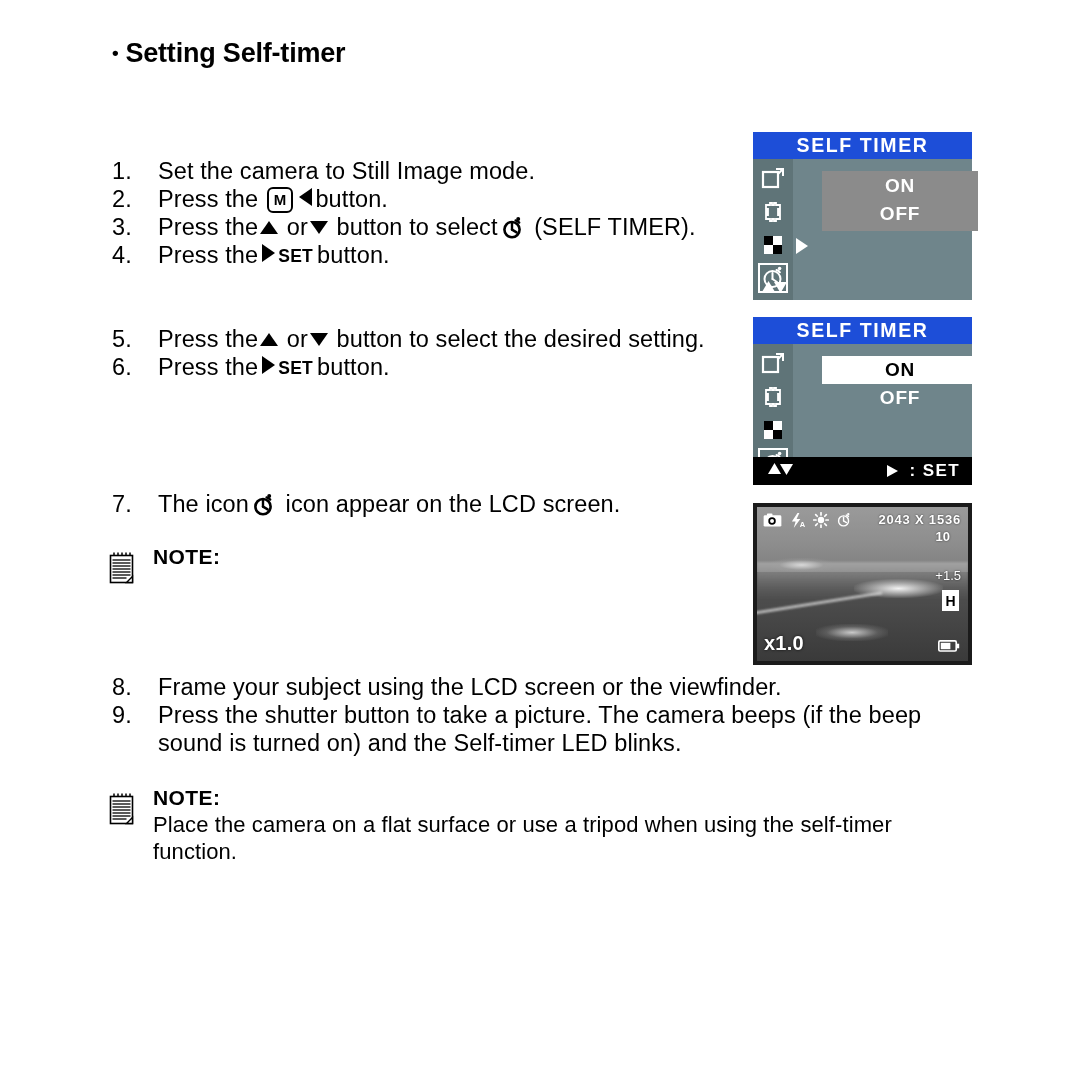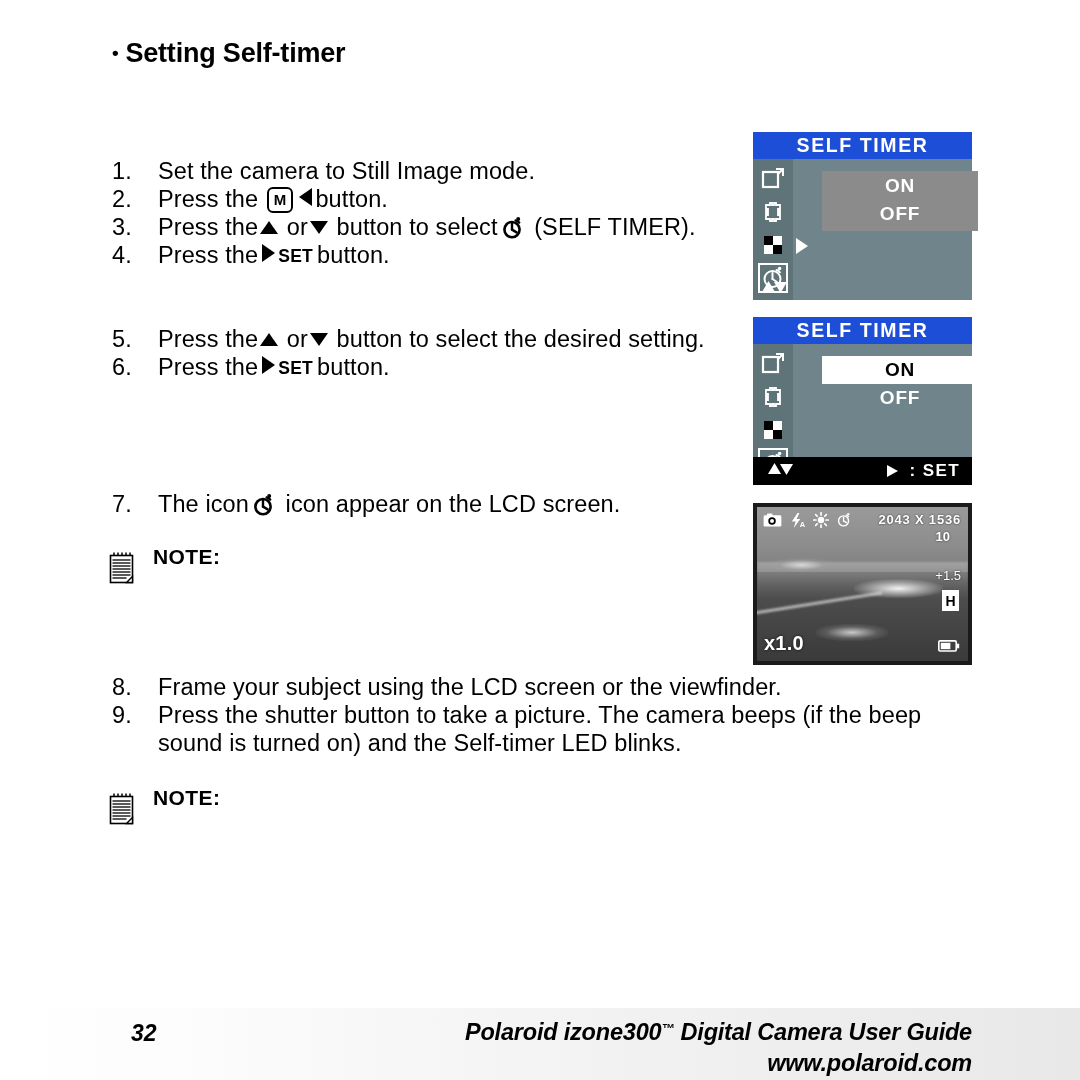--- a/index.html
+++ b/index.html
@@ -483,20 +483,21 @@
           <line x1="10" y1="1.5" x2="10" y2="5"></line>
           <line x1="14" y1="1.5" x2="14" y2="5"></line>
           <line x1="18" y1="1.5" x2="18" y2="5"></line>
           <line x1="22" y1="1.5" x2="22" y2="5"></line>
         </g>
         <path d="M18.5 31.5 L24.5 31.5 L24.5 25.5 Z" fill="#fff" stroke="#000" stroke-width="1.4"></path>
       </svg>
     </div>
     <div class="note-body">
       <div class="note-title">NOTE:</div>
+      <div class="note-text">Place the camera on a flat surface or use a tripod when using the self-timer function.</div>
     </div>
   </div>
 
   <div class="lcd lcd-1">
     <div class="lcd-title">SELF TIMER</div>
     <div class="lcd-body">
       <div class="lcd-rail"></div>
       <div class="rail-icons">
         <span class="rail-ico">
           <svg viewBox="0 0 26 26" width="26" height="26">
@@ -657,19 +658,14 @@
       <div class="ov ov-batt">
         <svg viewBox="0 0 24 13" width="22" height="12">
           <rect x="0.9" y="0.9" width="19" height="11" rx="1.4" fill="none" stroke="#fff" stroke-width="1.8"></rect>
           <rect x="3" y="3" width="10.5" height="7" fill="#fff"></rect>
           <rect x="20.5" y="4" width="2.6" height="5" fill="#fff"></rect>
         </svg>
       </div>
     </div>
   </div>
 
-  <div class="footer">
-    <div class="footer-page">32</div>
-    <div class="footer-title"><span>Polaroid izone300</span><span class="tm">™</span><span> Digital Camera User Guide</span></div>
-    <div class="footer-url">www.polaroid.com</div>
-  </div>
 
 </div>
 
 </body></html>

